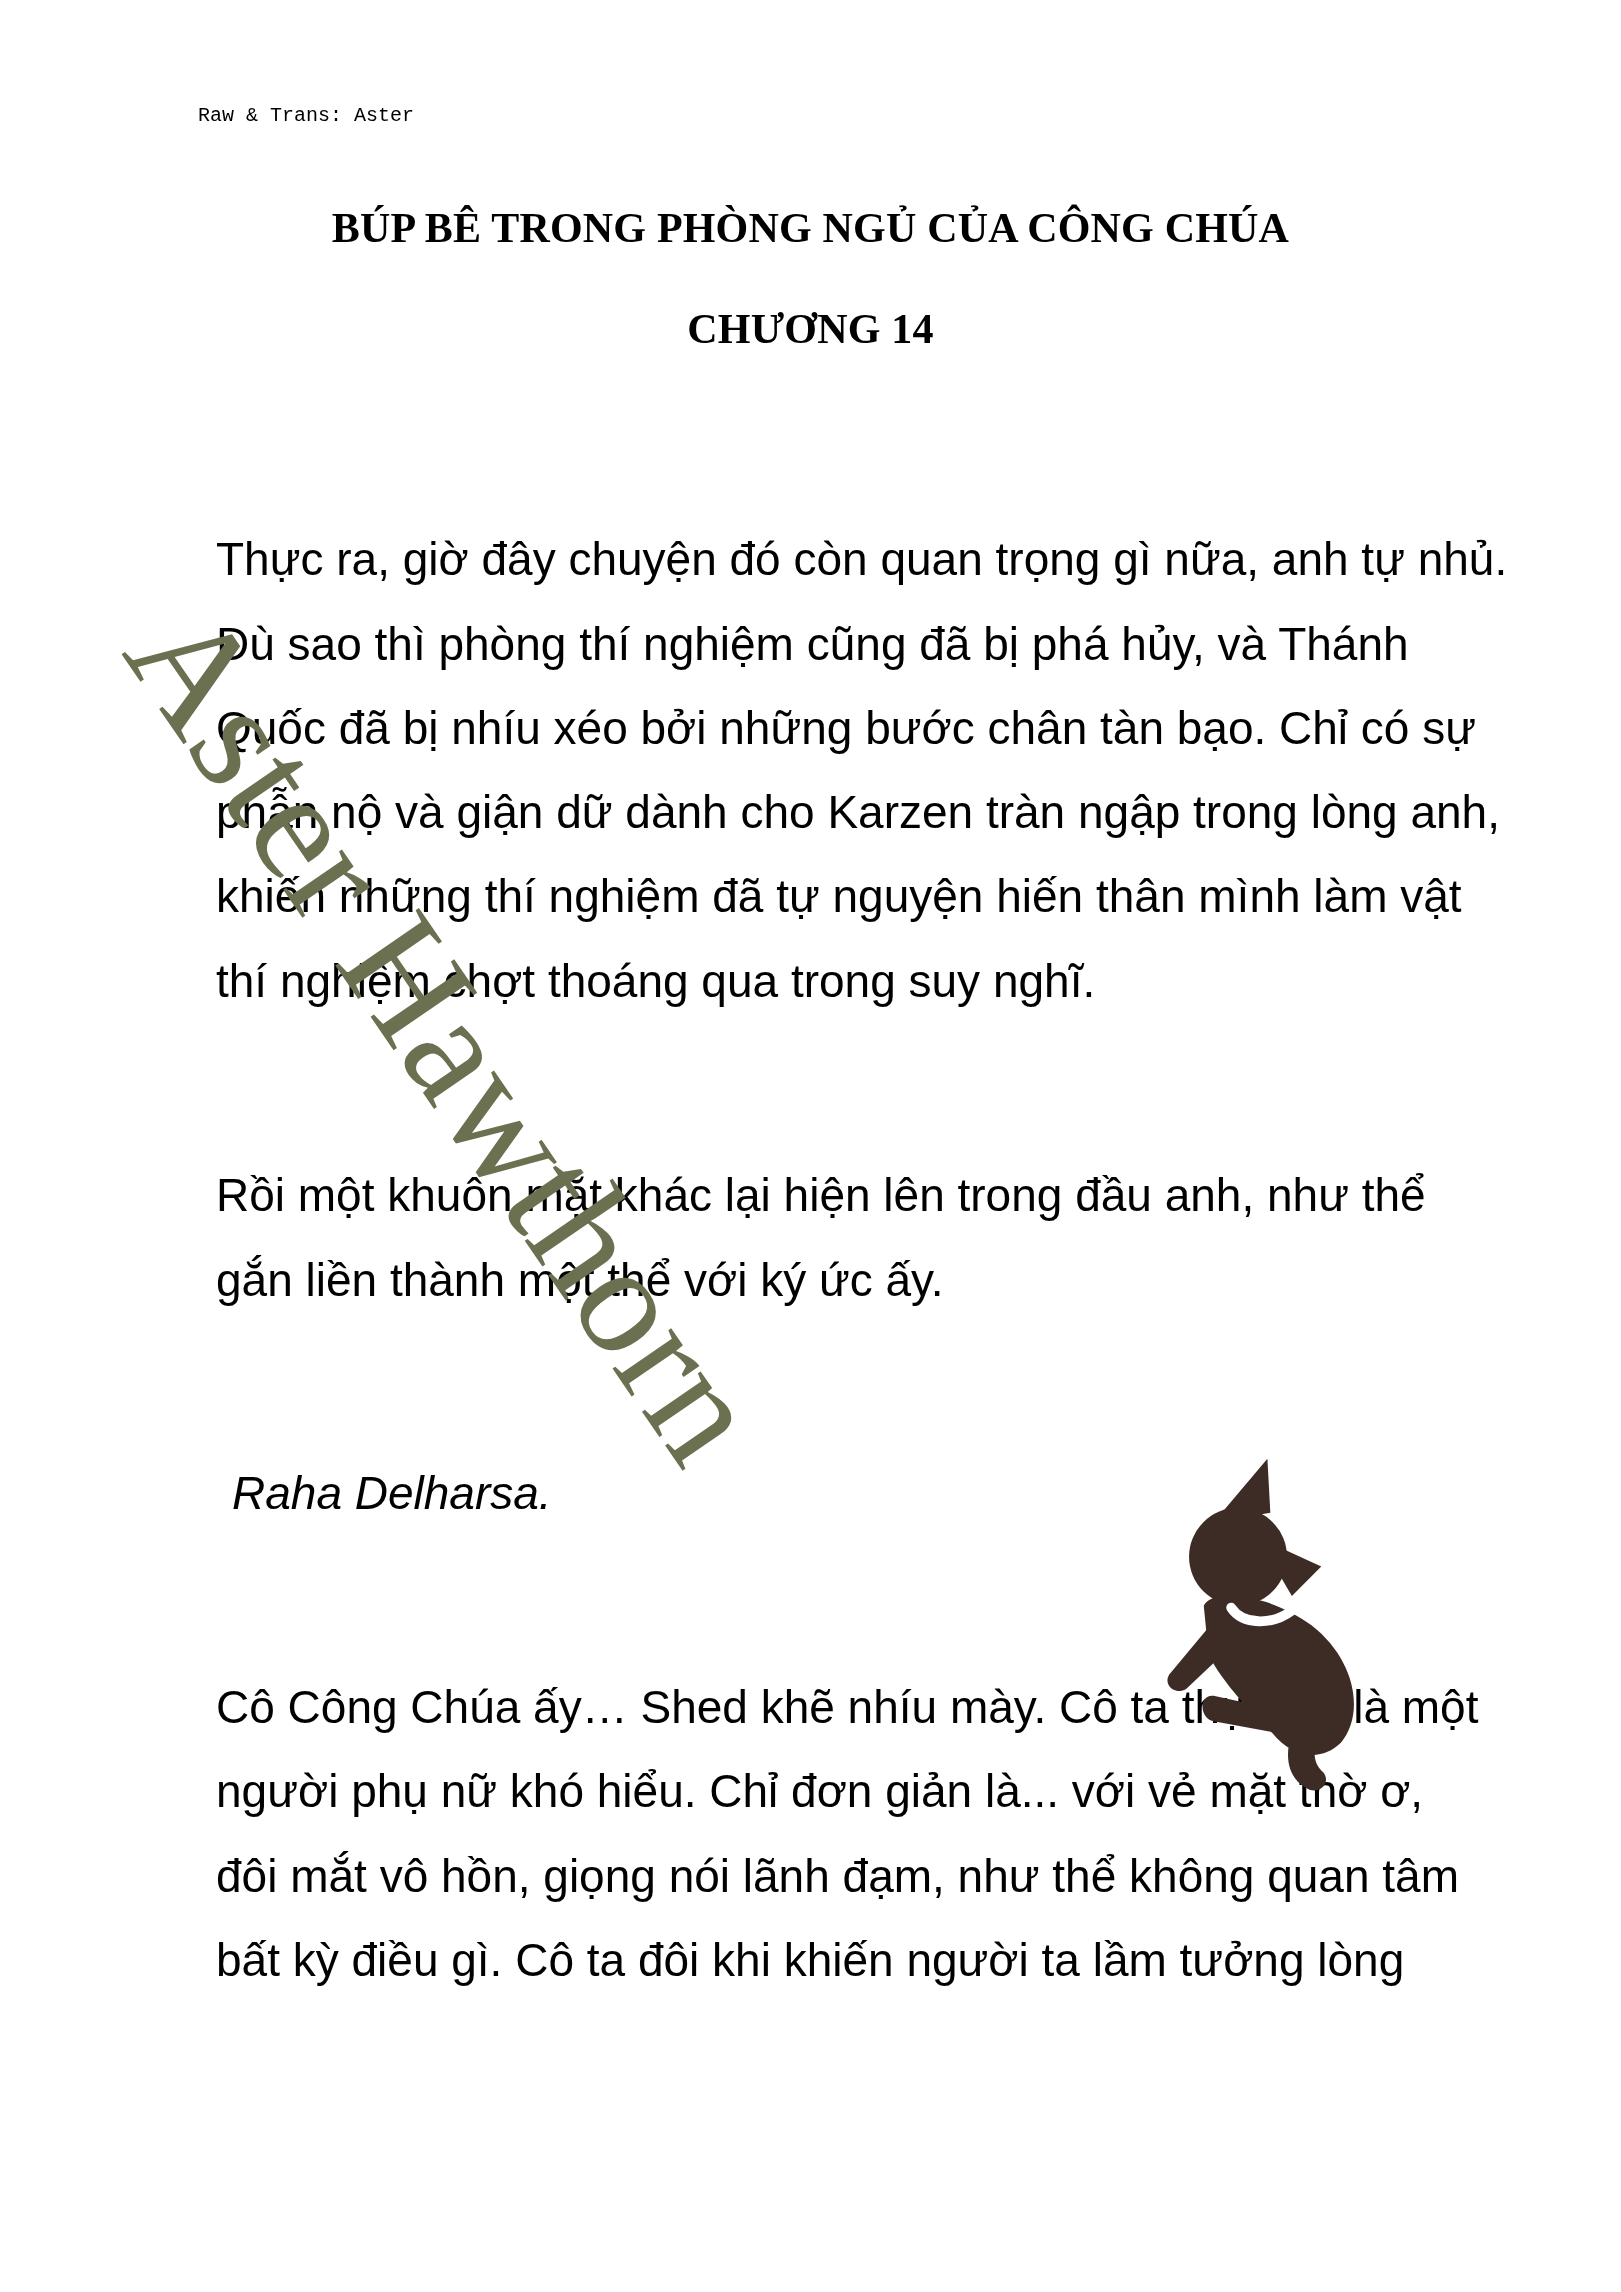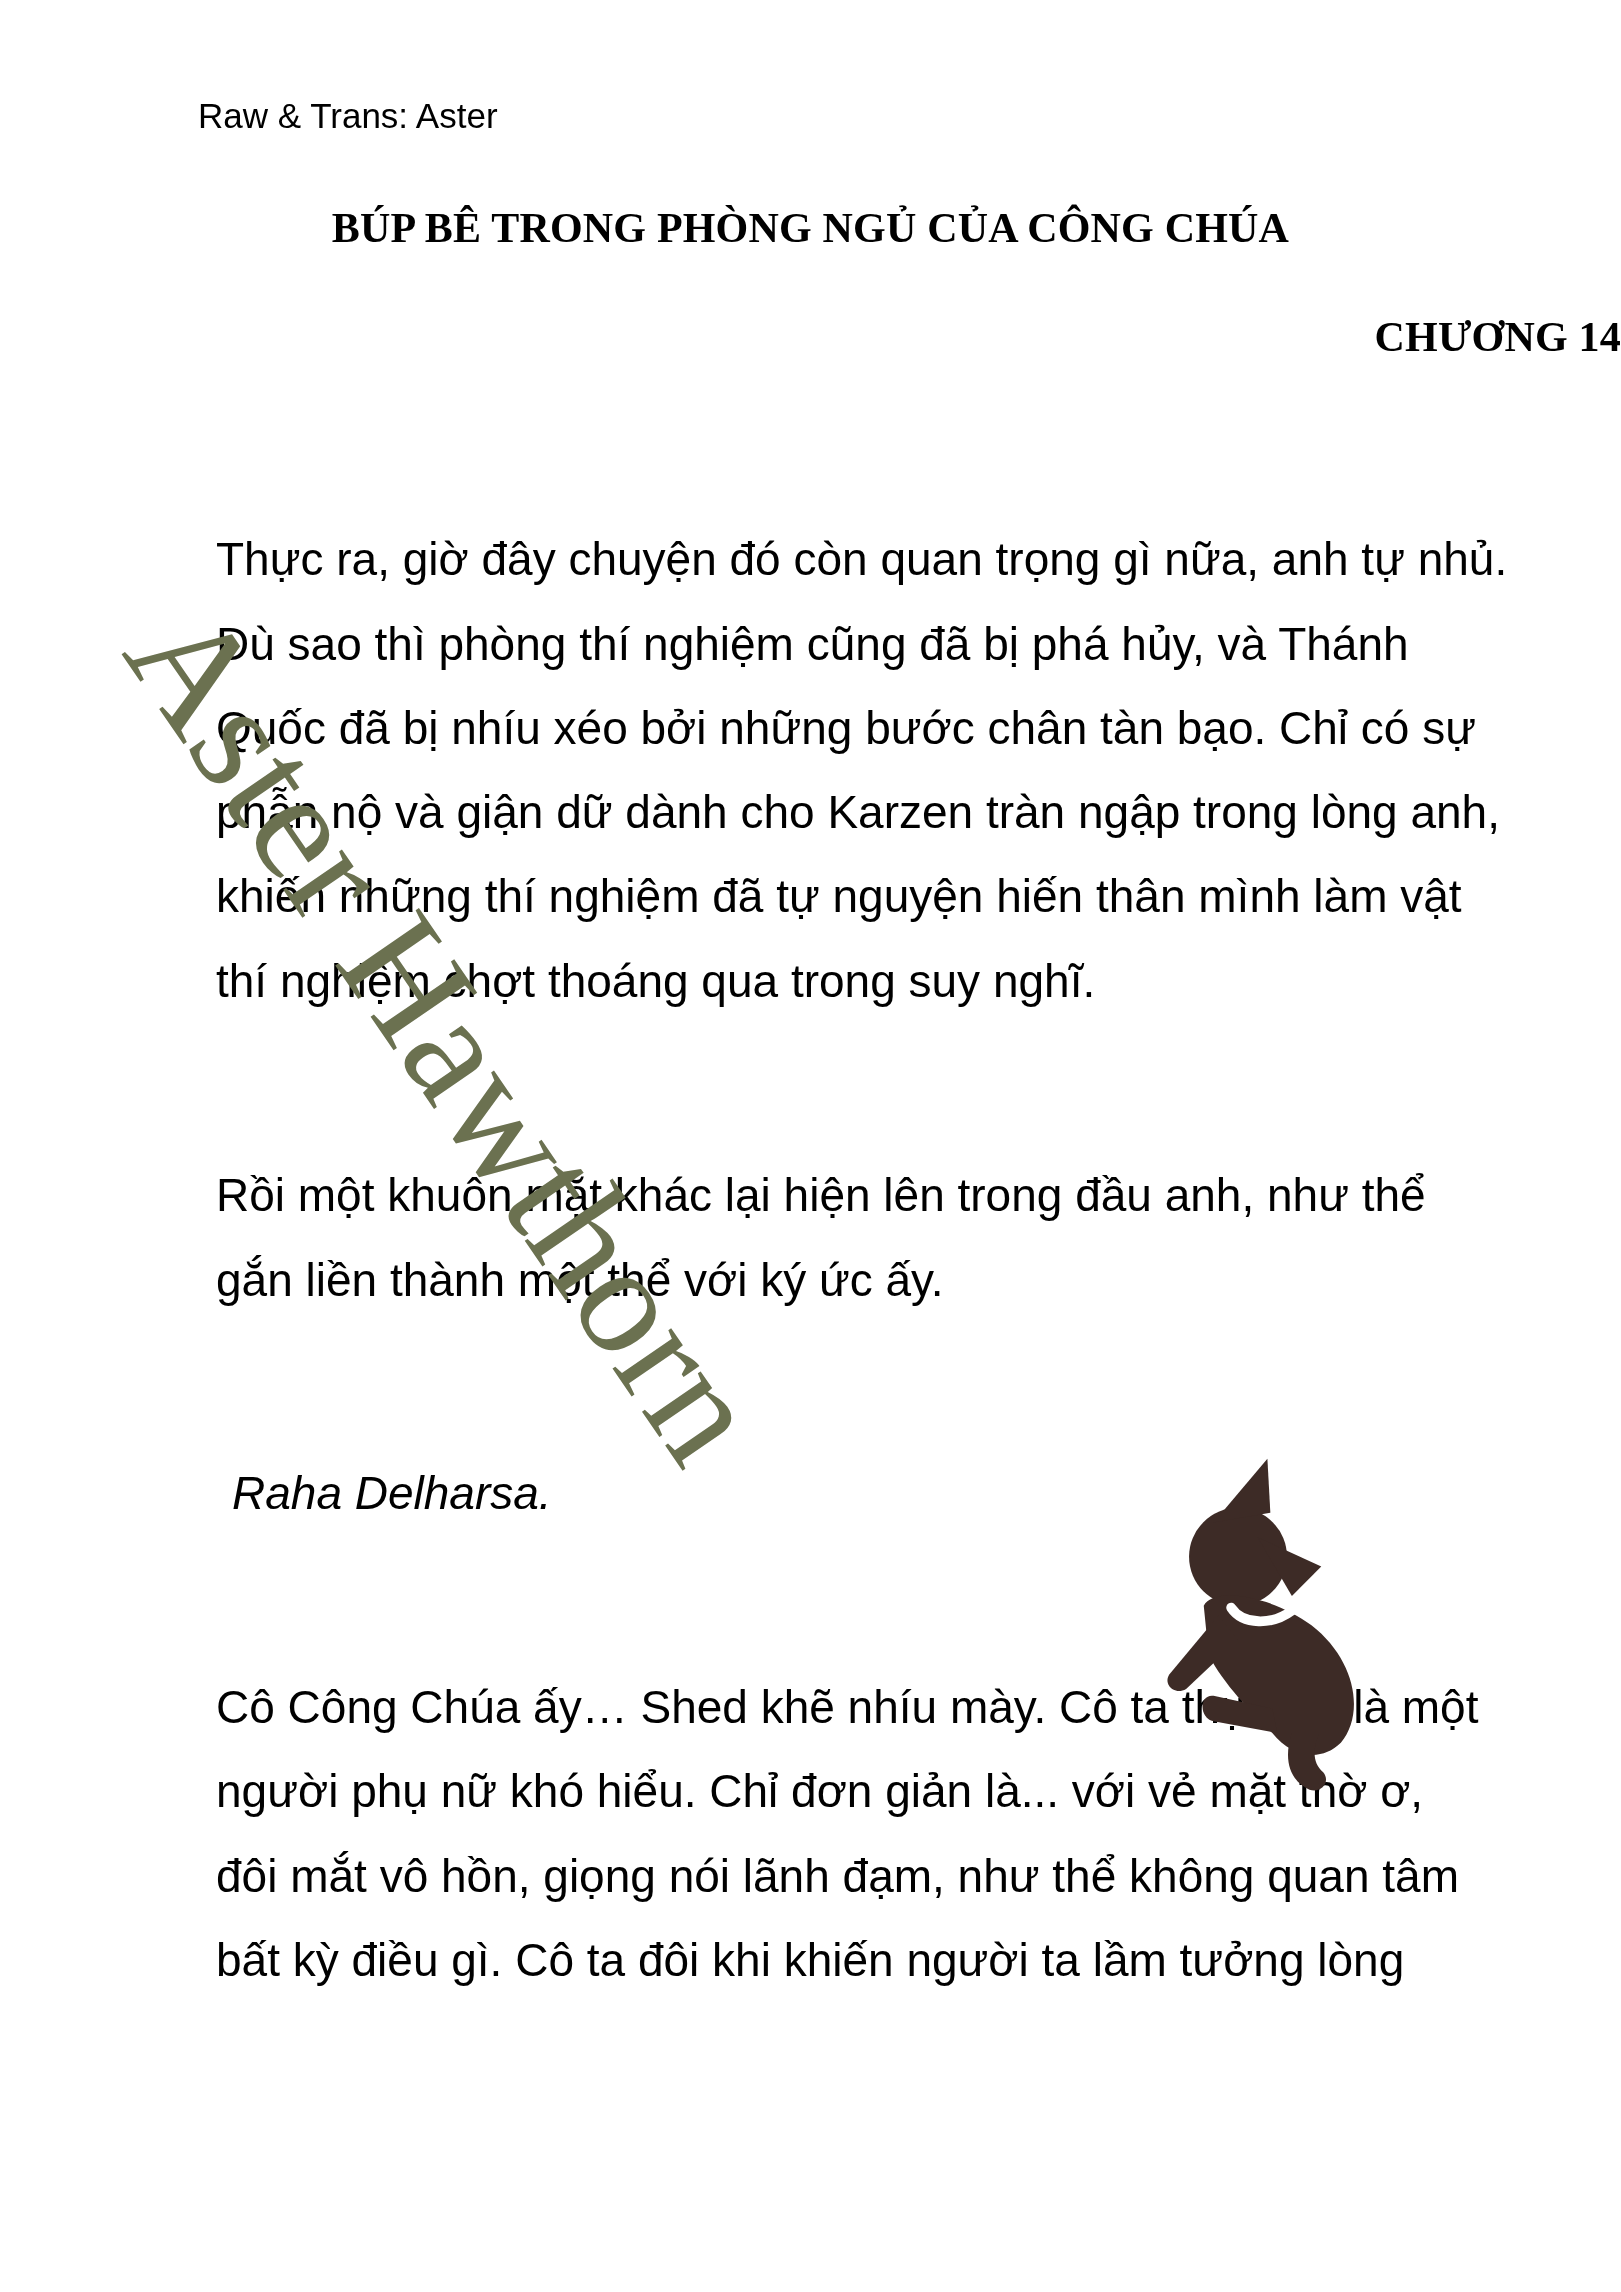--- a/index.html
+++ b/index.html
@@ -12,39 +12,39 @@
       height: 2293px;
       position: relative;
       overflow: hidden;
       font-family: "Liberation Serif", "DejaVu Serif", serif;
       color: #000000;
     }
     .credit {
       position: absolute;
       left: 198px;
       top: 98px;
-      font-family: Liberation Sans, sans-serif;
-      font-size: 35px;
+      font-family: Liberation Mono, monospace;
+      font-size: 20px;
       line-height: 35px;
       white-space: nowrap;
     }
     .title {
       position: absolute;
       left: 0;
       width: 1621px;
       text-align: center;
       font-family: "Liberation Serif", "DejaVu Serif", serif;
       font-weight: bold;
       font-size: 42px;
       line-height: 59px;
       white-space: nowrap;
       letter-spacing: 0.2px;
     }
     .title.main { top: 199px; }
-    .title.chapter { top: 308px; text-align: right; }
+    .title.chapter { top: 300px; }
     .body-line {
       position: absolute;
       left: 216px;
       font-family: Liberation Sans, sans-serif;
       font-size: 46px;
       line-height: 59px;
       white-space: nowrap;
     }
     .italic { font-style: italic; margin-left: 16px; }
     .watermark {

